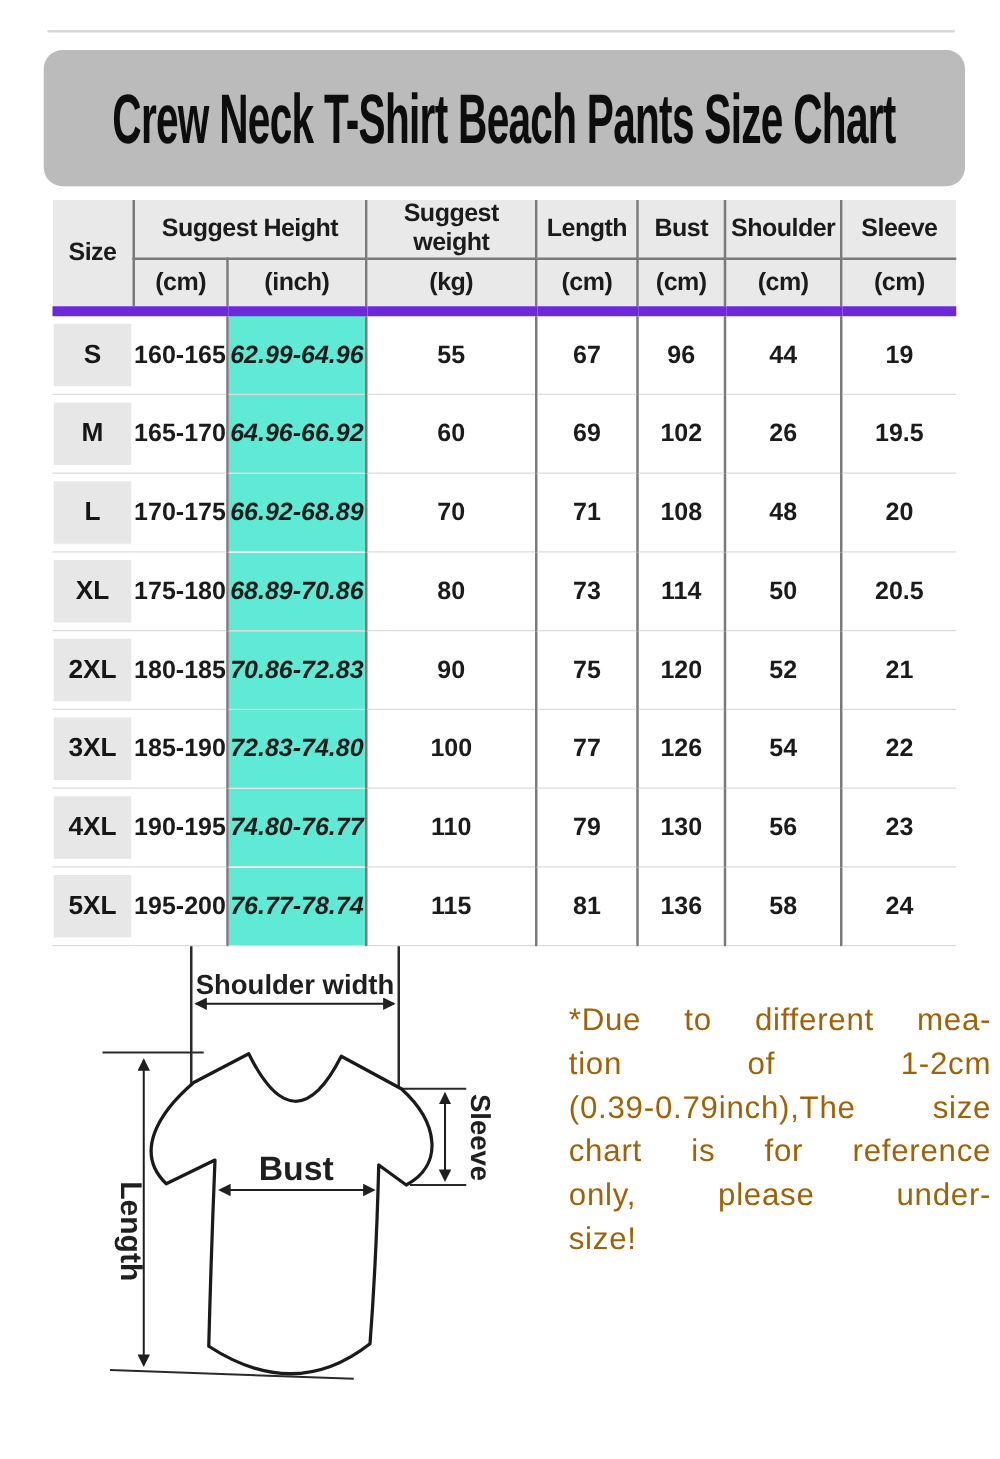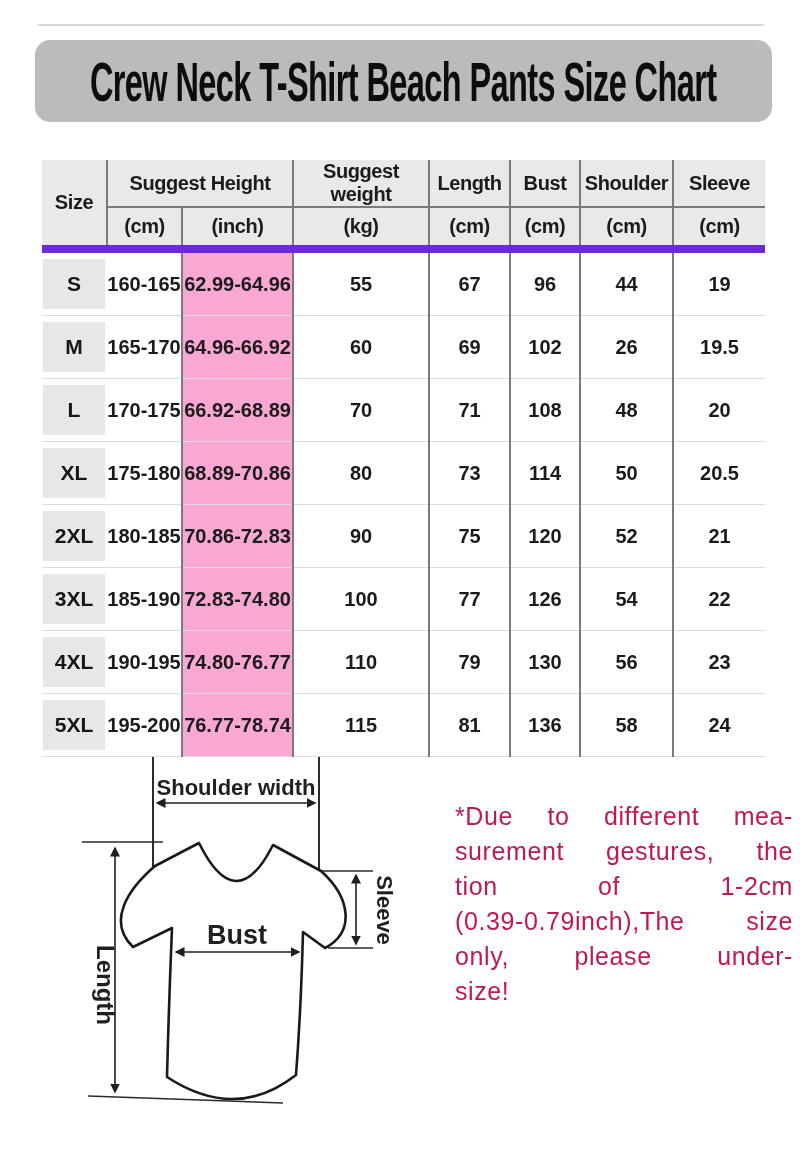--- a/index.html
+++ b/index.html
@@ -4,53 +4,53 @@
 <style>
   html,body{margin:0;padding:0;background:#ffffff;}
   #stage{
     position:relative;width:800px;height:1167px;background:#ffffff;overflow:hidden;
     font-family:"Liberation Sans","DejaVu Sans",sans-serif;color:#151515;
   }
   
   #top-line{position:absolute;left:38px;top:24px;width:726px;height:2px;background:#d7d7d7;border-radius:2px;}
   
   #banner{
-    position:absolute;left:35px;top:40px;width:737px;height:82px;background:#bbbbbb;
+    position:absolute;left:35px;top:40px;width:737px;height:109px;background:#bbbbbb;
     border-radius:15px;display:flex;align-items:center;justify-content:center;overflow:hidden;
   }
   #banner .title-text{
     font-size:56px;font-weight:700;color:#0d0d0d;letter-spacing:-1px;white-space:nowrap;
     transform:scaleX(0.58);transform-origin:center;display:inline-block;
   }
   
   #size-table{
     position:absolute;left:42px;top:160px;width:723px;border-collapse:collapse;table-layout:fixed;
   }
   #size-table th,#size-table td{padding:0;text-align:center;vertical-align:middle;overflow:hidden;}
   #size-table thead th{background:#e9e9e9;font-weight:700;font-size:20px;letter-spacing:-0.4px;color:#1b1b1b;}
   #size-table thead tr:first-child th{height:40px;}
   #size-table thead tr:last-child th{height:37px;}
   #size-table tbody td{height:62px;border-bottom:1px solid #dcdcdc;font-weight:700;font-size:20px;color:#1b1b1b;}
   .vline{border-right:2px solid #7a7a7a;}
   .hb1{border-bottom:2px solid #7a7a7a;}
   .hb2{border-bottom:8px solid #6d28d9;}
   .red{color:#a93b2d;}
-  td.c-inch{background:#f9a8d4;font-size:19px;}
+  td.c-inch{background:#5eead4;font-size:19px;font-style:italic;}
   td.c-cm{font-size:19px;}
   .size-box{
     margin:6px 2px 6px 1px;height:50px;background:#e7e7e7;
     display:flex;align-items:center;justify-content:center;font-weight:700;font-size:21px;color:#161616;
   }
   
   #diagram{position:absolute;left:55px;top:750px;}
   #diagram text{font-family:"Liberation Sans","DejaVu Sans",sans-serif;fill:#1f1f1f;}
   
   #note{
     position:absolute;left:455px;top:799px;width:338px;
-    font-size:25px;line-height:35.1px;color:#be185d;letter-spacing:0.6px;
+    font-size:25px;line-height:35.1px;color:#a16207;letter-spacing:0.6px;
   }
   .note-line{text-align:justify;text-align-last:justify;text-justify:distribute;white-space:normal;}
   .note-line:last-child{text-align-last:left;}
 </style>
 </head>
 <body>
 
 <div id="stage">
 
   <div id="top-line"></div>
@@ -250,26 +250,26 @@
 
     <text x="181" y="45" text-anchor="middle" font-size="22" font-weight="600">Shoulder width</text>
     <text x="182" y="194" text-anchor="middle" font-size="27" font-weight="600">Bust</text>
     <text x="42" y="235" text-anchor="middle" font-size="24" font-weight="600" transform="rotate(90 42 235)">Length</text>
     <text x="322" y="160" text-anchor="middle" font-size="22" font-weight="600" transform="rotate(90 322 160)">Sleeve</text>
   </svg>
 
   <div id="note">
     <div class="note-line">*Due to different mea-</div>
 
-    <div class="note-line">surement gestures, the</div>
 
 
     <div class="note-line">tion of 1-2cm</div>
 
     <div class="note-line">(0.39-0.79inch),The size</div>
 
+    <div class="note-line">chart is for reference</div>
 
     <div class="note-line">only, please under-</div>
 
     <div class="note-line">size!</div>
   </div>
 
 </div>
 
 </body></html>

